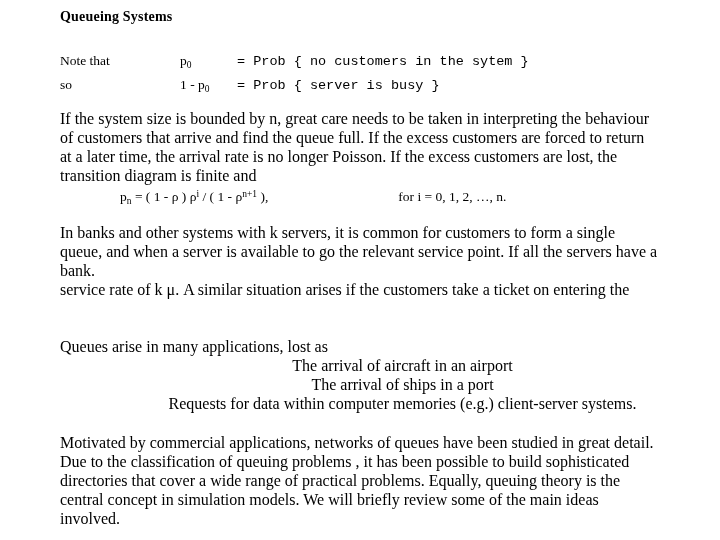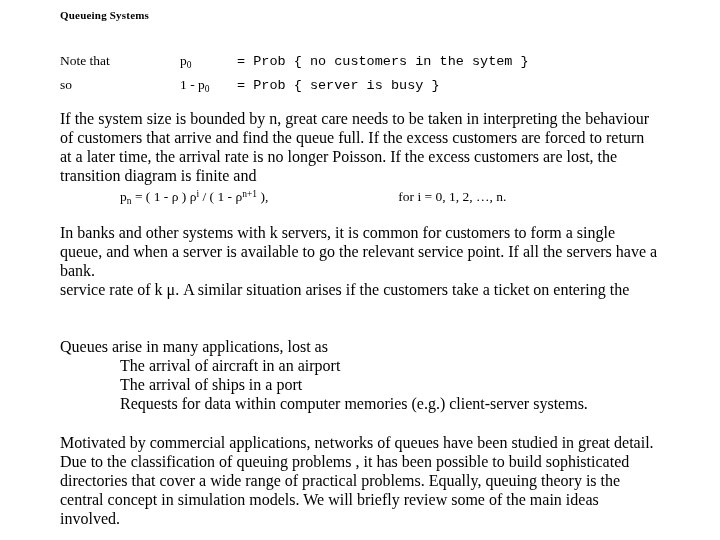--- a/index.html
+++ b/index.html
@@ -18,21 +18,21 @@
   #slide {
     position: relative;
     width: 720px;
     height: 540px;
     background: #ffffff;
   }
   .title {
     position: absolute;
     left: 60px;
     top: 9px;
-    font-size: 11px;
+    font-size: 14px;
     font-weight: bold;
     letter-spacing: 0.2px;
     white-space: nowrap;
   }
   
   .deftable {
     position: absolute;
     left: 60px;
     top: 51px;
     border-collapse: collapse;
@@ -51,21 +51,21 @@
   sup { font-size: 9.5px; vertical-align: 0.45em; }
   
   .para {
     position: absolute;
     left: 60px;
     font-size: 16px;
     line-height: 19px;
     width: 625px;
   }
   .para .ln { white-space: nowrap; display: block; }
-  .indent1 { padding-left: 60px; }
+  .indent1 { padding-left: 60px; text-align: center; }
   
   .formula-row {
     position: absolute;
     left: 60px;
     width: 625px;
     font-size: 13.5px;
     line-height: 19px;
     white-space: nowrap;
   }
   .formula-row .lhs { display: inline-block; padding-left: 60px; text-align: right; }

